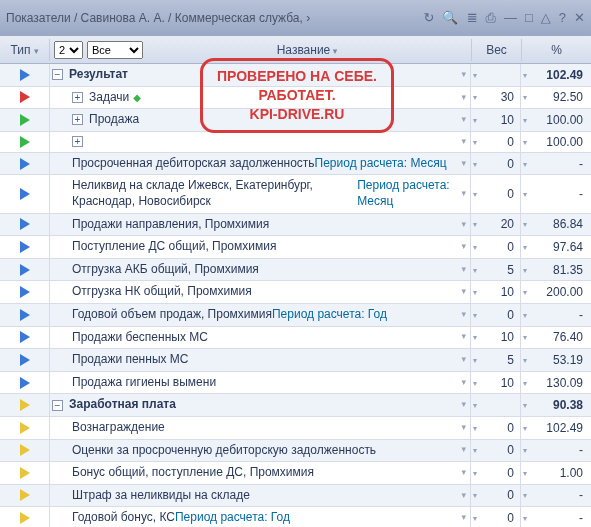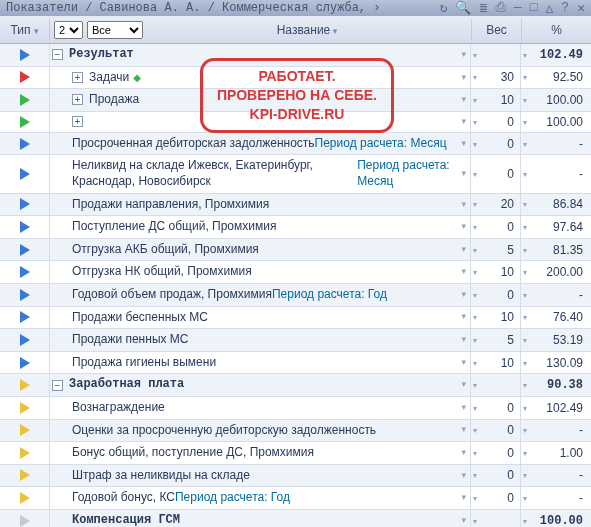--- a/index.html
+++ b/index.html
@@ -1,37 +1,37 @@
 <!DOCTYPE html>
 <html><head>
 <meta charset="utf-8">
 <style>
 * { box-sizing: border-box; margin: 0; padding: 0; }
 body { font-family: Arial, sans-serif; font-size: 12px; background: #fff; width: 591px; }
-.titlebar { background: linear-gradient(#b8c2d8, #9aa8c4); height: 16px; display: flex; align-items: center; padding: 0 6px; color: #4a5568; font-size: 12px; font-family: Liberation Mono, monospace; }
+.titlebar { background: linear-gradient(#b8c2d8, #9aa8c4); height: 36px; display: flex; align-items: center; padding: 0 6px; color: #4a5568; font-size: 12px; }
 .titlebar-text { flex: 1; white-space: nowrap; overflow: hidden; }
 .titlebar-icons { display: flex; gap: 8px; }
 .titlebar-icons span { color: #5a6a8a; cursor: default; font-size: 13px; }
 .toolbar { background: linear-gradient(#e8ecf4, #d4dcec); height: 28px; display: flex; align-items: center; border-bottom: 1px solid #a8b4cc; justify-content: flex-end; }
 .col-type { width: 50px; text-align: center; padding: 4px; color: #3a4a6a; border-right: 1px solid #c4ccdc; }
 .toolbar select { font-size: 11px; margin-left: 4px; height: 18px; }
 .col-name-head { flex: 1; text-align: center; color: #3a4a6a; padding: 4px; }
 .col-name-head::after { content: " ▾"; font-size: 9px; color: #7a8aaa; }
 .col-weight { width: 50px; text-align: center; padding: 4px; color: #3a4a6a; border-left: 1px solid #c4ccdc; }
 .col-pct { width: 70px; text-align: center; padding: 4px; color: #3a4a6a; border-left: 1px solid #c4ccdc; }
 .rows { }
 .row { display: flex; align-items: stretch; border-bottom: 1px solid #d8dce8; min-height: 20px; font-size: 12px; color: #2a3a5a; }
 .row:nth-child(odd) { background: #eef2f9; }
 .row:nth-child(even) { background: #fff; }
 .cell-type { width: 50px; display: flex; align-items: center; justify-content: center; border-right: 1px solid #d8dce8; }
 .cell-name { flex: 1; display: flex; align-items: center; padding: 3px 4px; border-right: 1px solid #d8dce8; line-height: 1.3; }
 .cell-weight { width: 50px; display: flex; align-items: center; justify-content: flex-end; padding: 3px 6px 3px 3px; border-right: 1px solid #d8dce8; position: relative; }
 .cell-pct { width: 70px; display: flex; align-items: center; justify-content: flex-end; padding: 3px 8px 3px 3px; position: relative; }
 .dd { position: absolute; left: 2px; top: 50%; transform: translateY(-50%); font-size: 8px; color: #98a4bc; }
-.bold { font-weight: bold; font-family: Liberation Mono, monospace; }
+.bold { font-weight: bold; }
 .tree-toggle { display: inline-block; width: 11px; height: 11px; border: 1px solid #8a98b4; background: #fff; text-align: center; line-height: 9px; font-size: 10px; color: #4a5a7a; margin-right: 6px; }
 .indent-0 { padding-left: 2px; }
 .indent-1 { padding-left: 22px; }
 .period { color: #0369a1; }
 .diamond { color: #3cb54a; font-size: 10px; margin-left: 4px; }
 .arrow { width: 0; height: 0; border-top: 6px solid transparent; border-bottom: 6px solid transparent; }
 .arrow-blue { border-left: 10px solid #3a78d8; }
 .arrow-red { border-left: 10px solid #d83a3a; }
 .arrow-green { border-left: 10px solid #3ab54a; }
 .arrow-yellow { border-left: 10px solid #e8c43a; }
@@ -435,18 +435,18 @@
           <span></span>
         </div>
         <div class="cell-pct">
           <span class="dd">▾</span>
           <span class="bold">100.00</span>
         </div>
       </div>
     </div>
 
 <div class="stamp">
+  <div>ПРОВЕРЕНО НА СЕБЕ.</div>
   <div>РАБОТАЕТ.</div>
-  <div>ПРОВЕРЕНО НА СЕБЕ.</div>
   <div>KPI-DRIVE.RU</div>
 </div>
 
 </div>
 
 </body></html>

